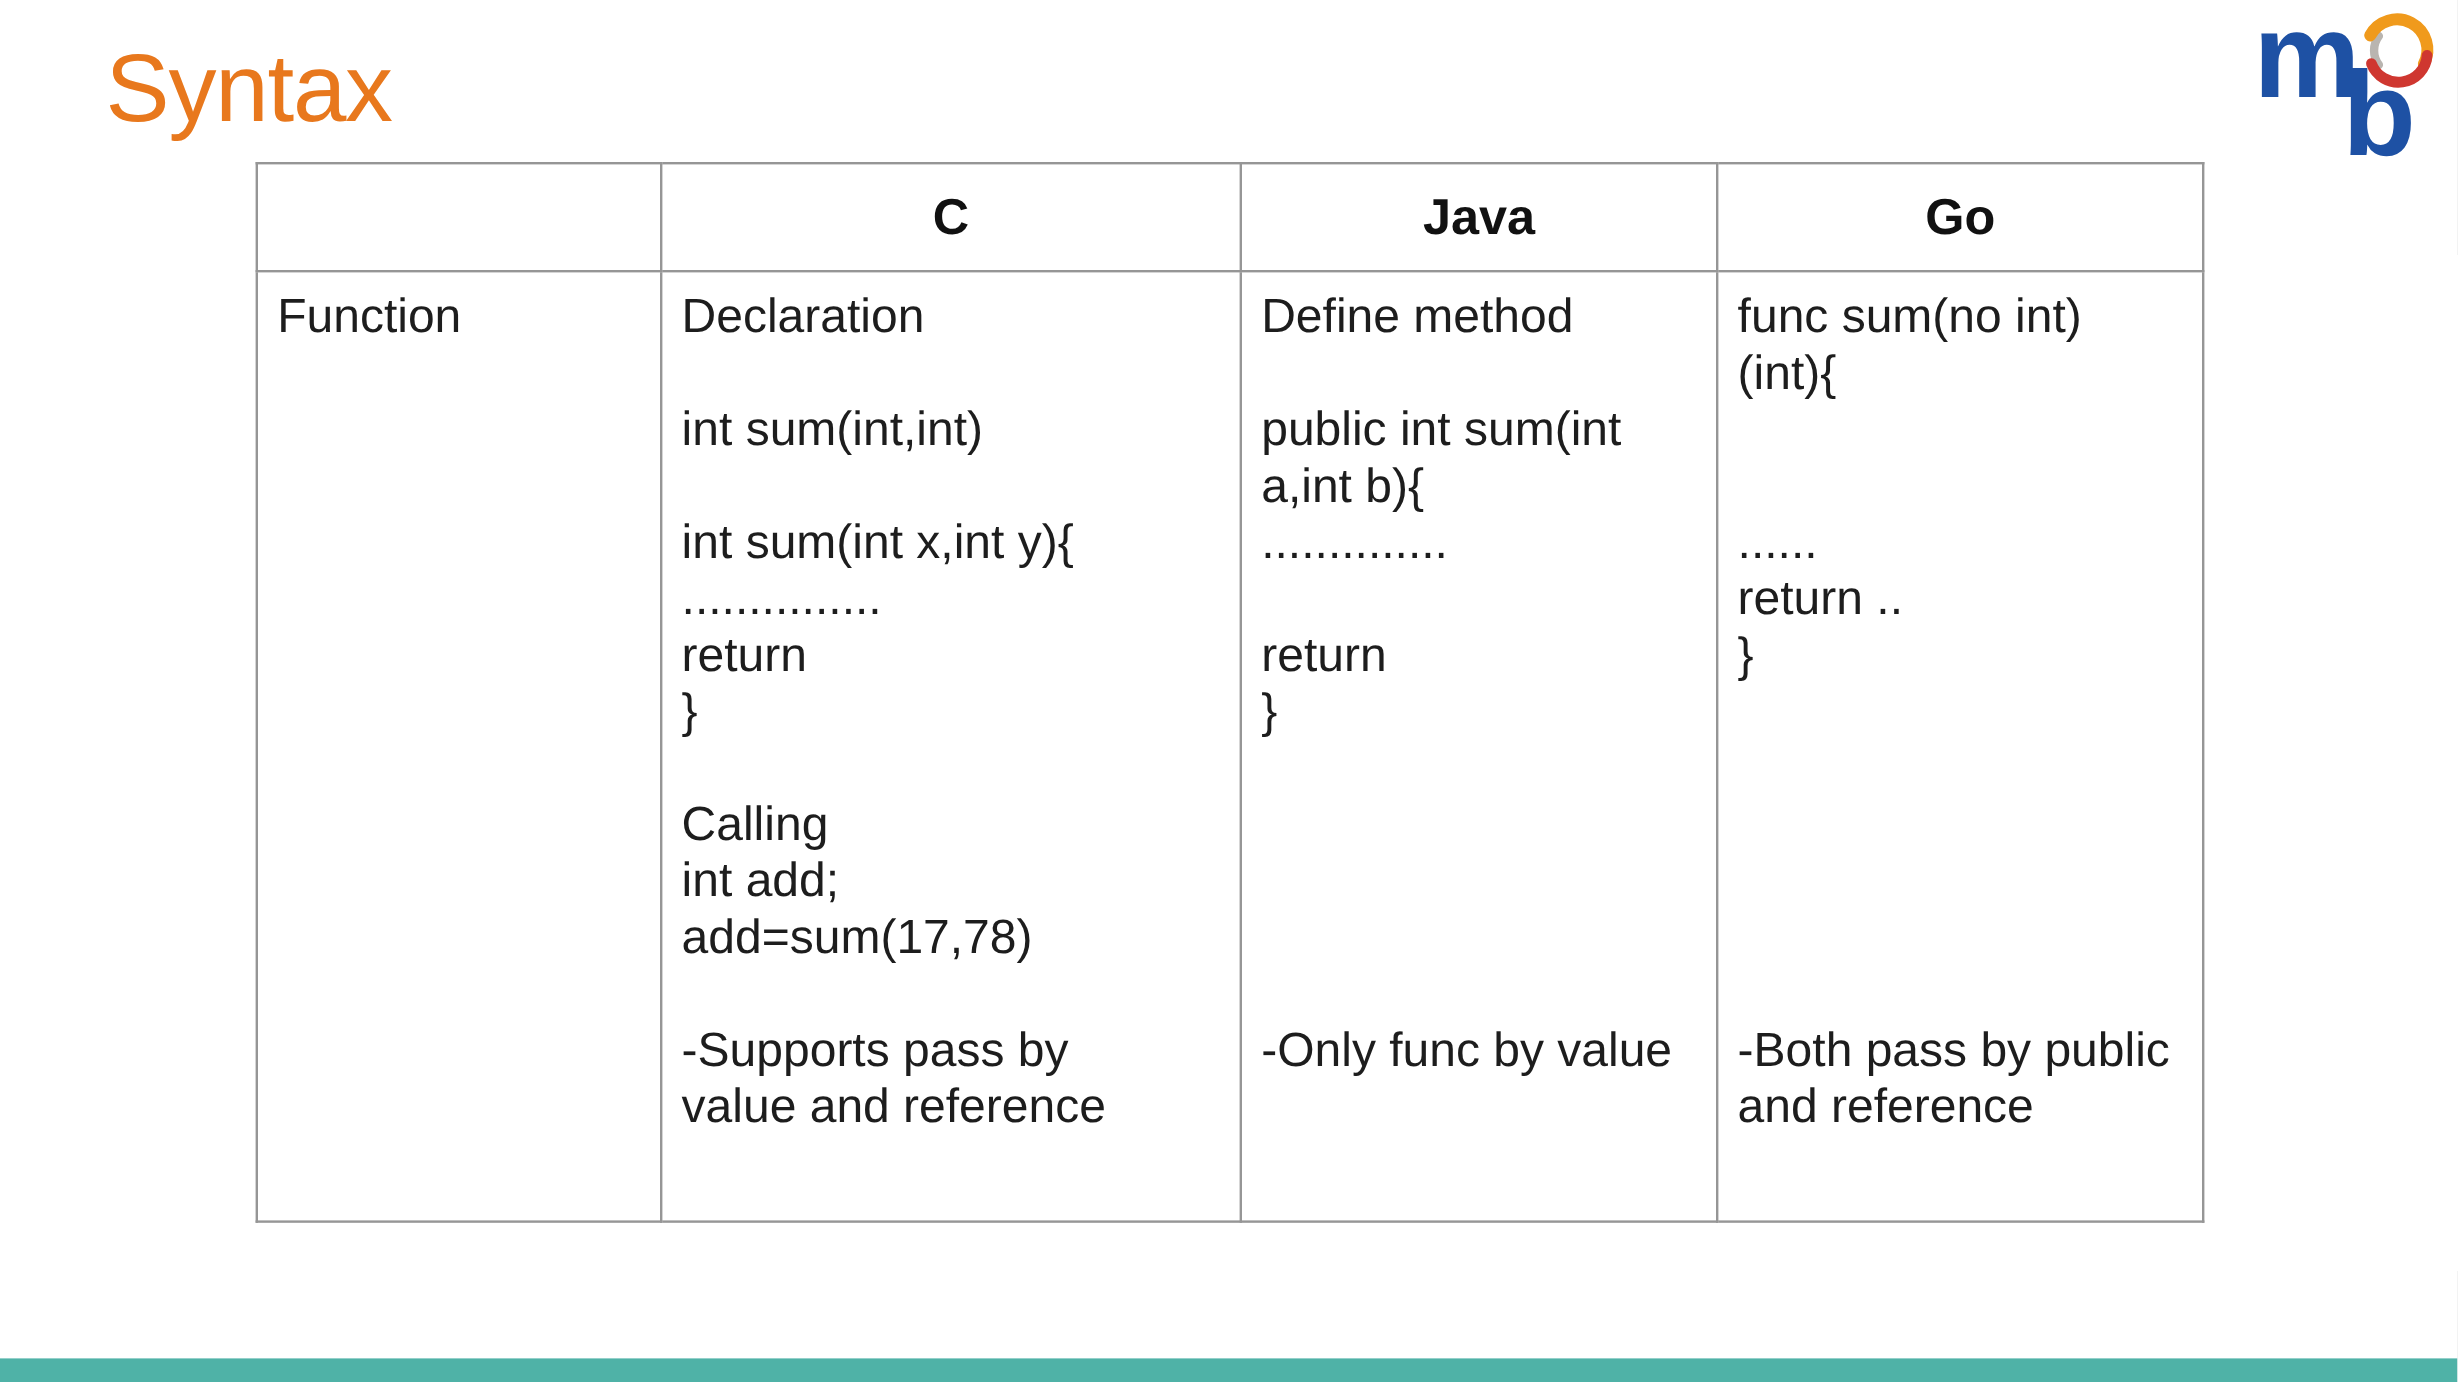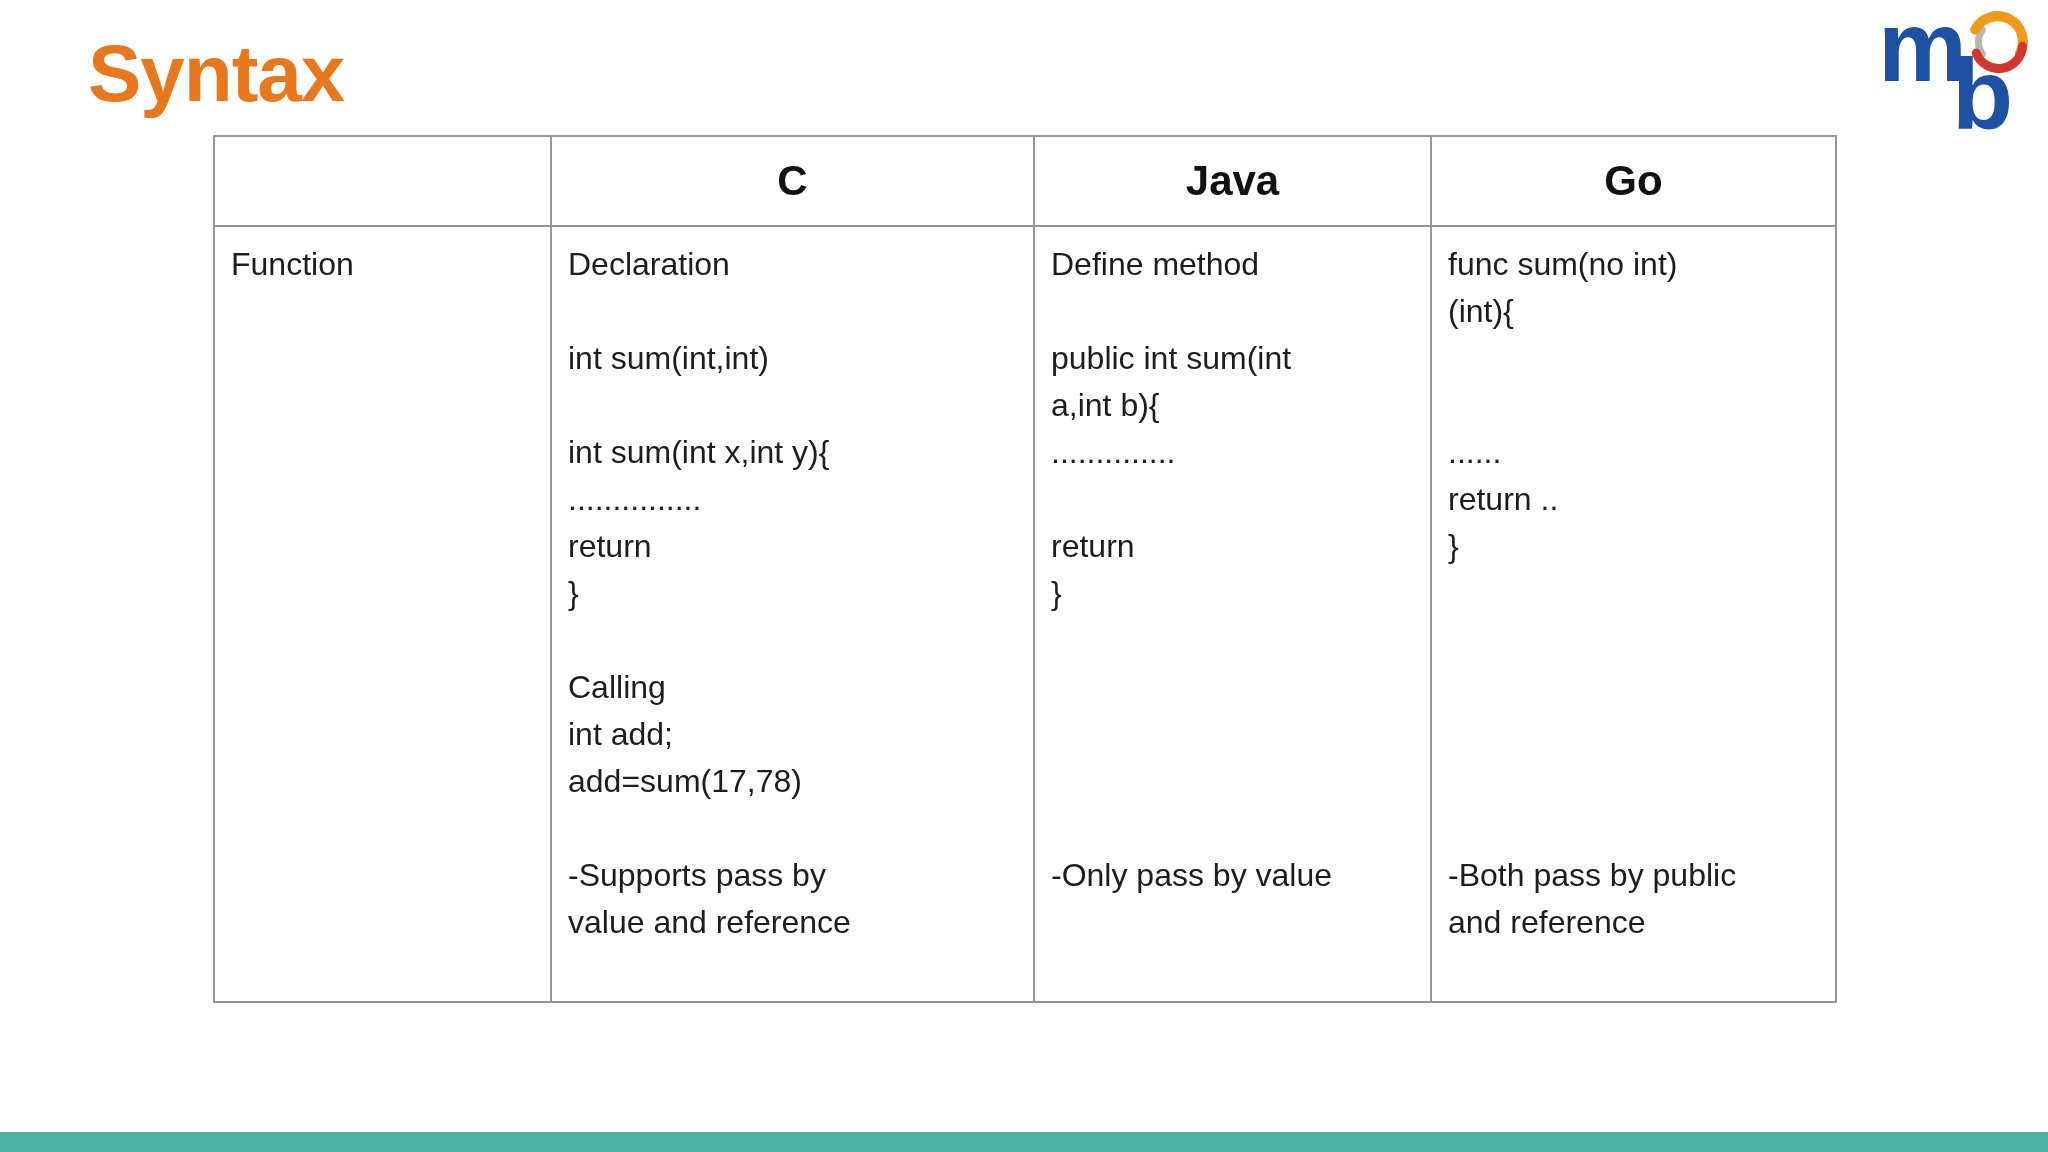--- a/index.html
+++ b/index.html
@@ -10,21 +10,21 @@
     background: #ffffff;
     overflow: hidden;
     font-family: "Liberation Sans", sans-serif;
     color: #1d1d1d;
   }
   .slide-title {
     position: absolute;
     left: 88px;
     top: 30px;
     font-size: 80px;
-    font-weight: bold;
+    font-weight: normal;
     letter-spacing: -1px;
     color: #e8781d;
     line-height: 1.1;
   }
   .logo {
     position: absolute;
     left: 1878px;
     top: 8px;
     width: 158px;
     height: 128px;
@@ -46,22 +46,22 @@
     height: 86px;
     font-size: 42px;
     font-weight: bold;
     text-align: center;
     vertical-align: middle;
     color: #111111;
   }
   td.body-cell {
     vertical-align: top;
     text-align: left;
-    padding: 14px 16px 2px 16px;
-    font-size: 32px;
+    padding: 14px 16px 18px 16px;
+    font-size: 40px;
     line-height: 47px;
     white-space: pre-line;
     font-weight: 400;
   }
   tr.row-function td { height: 758px; }
   tr.row-overloading td { height: 104px; }
   .accent-bar {
     position: absolute;
     left: 0;
     bottom: 0;
@@ -126,21 +126,21 @@
 a,int b){
 ..............
 
 return
 }
 
 
 
 
 
--Only pass by value</td>
+-Only func by value</td>
       <td class="body-cell">func sum(no int)
 (int){
 
 
 ......
 return ..
 }
 
 
 

